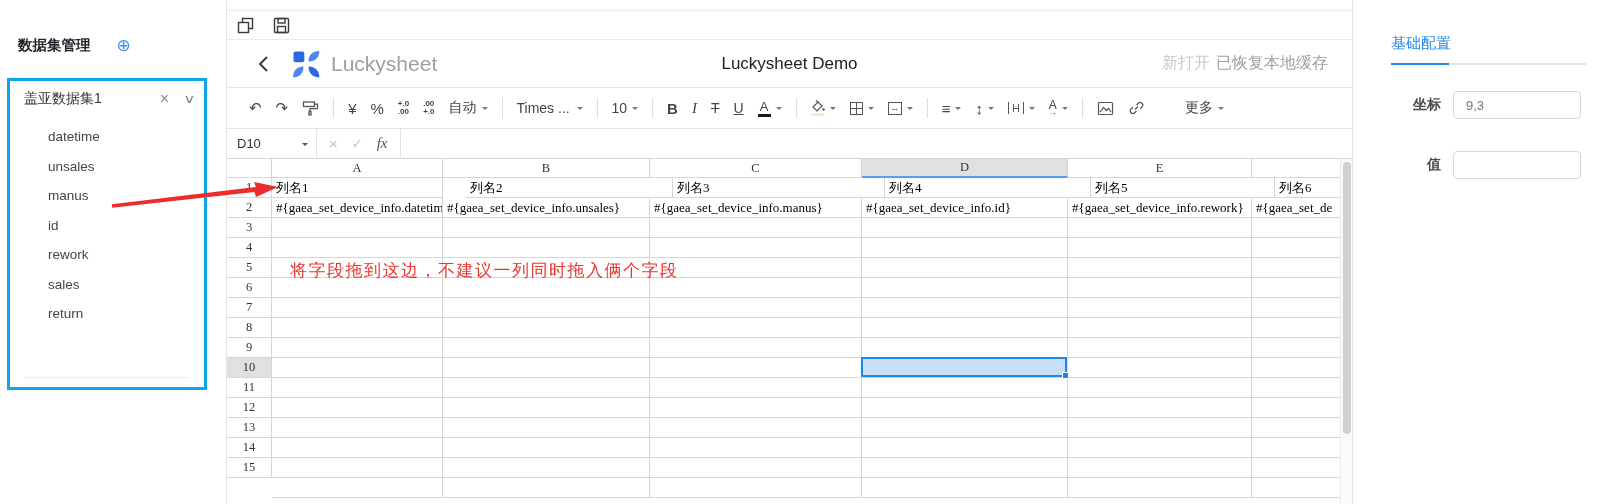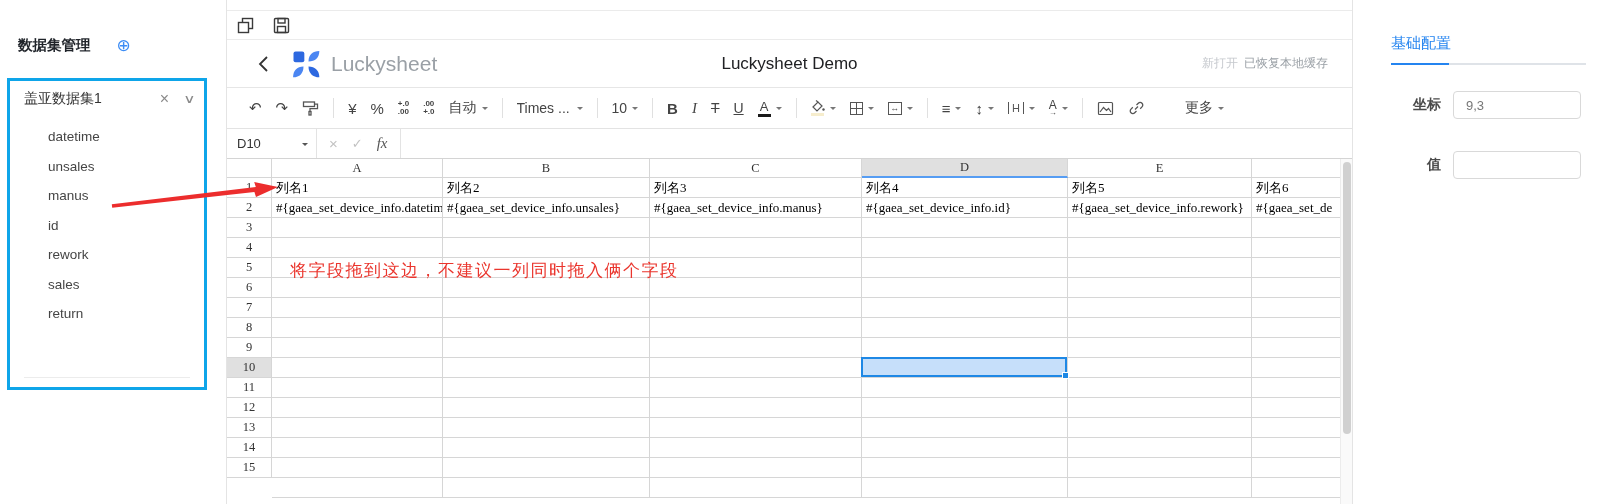--- a/index.html
+++ b/index.html
@@ -31,21 +31,21 @@
   .mini-toolbar { height:29px; display:flex; align-items:center; gap:14px; padding-left:7px;
                   border-bottom:1px solid #ebebeb; }
   .mini-btn { width:22px; height:22px; display:flex; align-items:center; justify-content:center; cursor:pointer; }
 
   .ls-header { height:48px; position:relative; display:flex; align-items:center;
                border-bottom:1px solid #e6e6e6; padding:0 24px 0 30px; }
   .back-btn { cursor:pointer; display:flex; align-items:center; }
   .logo { margin-left:22px; }
   .app-name { margin-left:10px; font-size:21px; color:#9aa0a6; }
   .doc-title { position:absolute; left:0; right:0; text-align:center; font-size:17px; color:#202124; }
-  .status { margin-left:auto; font-size:12px; display:flex; gap:6px; z-index:2; }
+  .status { margin-left:auto; font-size:16px; display:flex; gap:6px; z-index:2; }
   .status-new { color:#c6c9ce; cursor:pointer; }
   .status-cache { color:#9aa0a6; }
 
   
   .toolbar { height:41px; display:flex; align-items:center; padding:0 16px; gap:2px;
              border-bottom:1px solid #e3e3e3; color:#444; }
   .tb { display:flex; align-items:center; height:26px; padding:0 6px; border-radius:3px;
         font-size:14px; cursor:pointer; white-space:nowrap; }
   .caret { width:0; height:0; border:3.5px solid transparent; border-top-color:#777; margin-left:5px; margin-top:4px; }
   .tdiv { width:1px; height:20px; background:#e0e0e0; margin:0 6px; flex:0 0 1px; }
@@ -315,21 +315,21 @@
             <div class="g-cell g-colhead" style="width: 171px; height: 19px;">A</div>
             <div class="g-cell g-colhead" style="width: 207px; height: 19px;">B</div>
             <div class="g-cell g-colhead" style="width: 212px; height: 19px;">C</div>
             <div class="g-cell g-colhead sel" style="width: 206px; height: 19px;">D</div>
             <div class="g-cell g-colhead" style="width: 184px; height: 19px;">E</div>
             <div class="g-cell g-colhead" style="width: 95px; height: 19px;"></div>
           </div>
           <div class="g-row">
             <div class="g-cell g-rowhead" style="width: 45px; height: 20px; line-height: 19px;">1</div>
             <div class="g-cell" style="width: 171px; height: 20px;">列名1</div>
-            <div class="g-cell" style="width: 207px; height: 20px;">列名2</div>
+            <div class="g-cell" style="width: 207px; height: 20px; margin-left: 23px;">列名2</div>
             <div class="g-cell" style="width: 212px; height: 20px;">列名3</div>
             <div class="g-cell" style="width: 206px; height: 20px;">列名4</div>
             <div class="g-cell" style="width: 184px; height: 20px;">列名5</div>
             <div class="g-cell" style="width: 95px; height: 20px;">列名6</div>
           </div>
           <div class="g-row">
             <div class="g-cell g-rowhead" style="width: 45px; height: 20px; line-height: 19px;">2</div>
             <div class="g-cell" style="width: 171px; height: 20px;">#{gaea_set_device_info.datetime}</div>
             <div class="g-cell" style="width: 207px; height: 20px;">#{gaea_set_device_info.unsales}</div>
             <div class="g-cell" style="width: 212px; height: 20px;">#{gaea_set_device_info.manus}</div>

